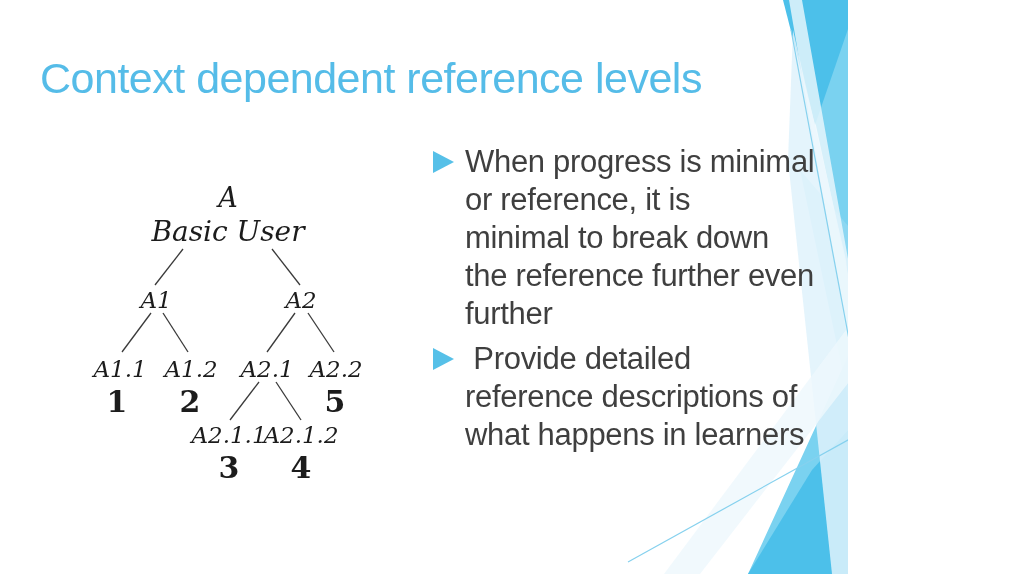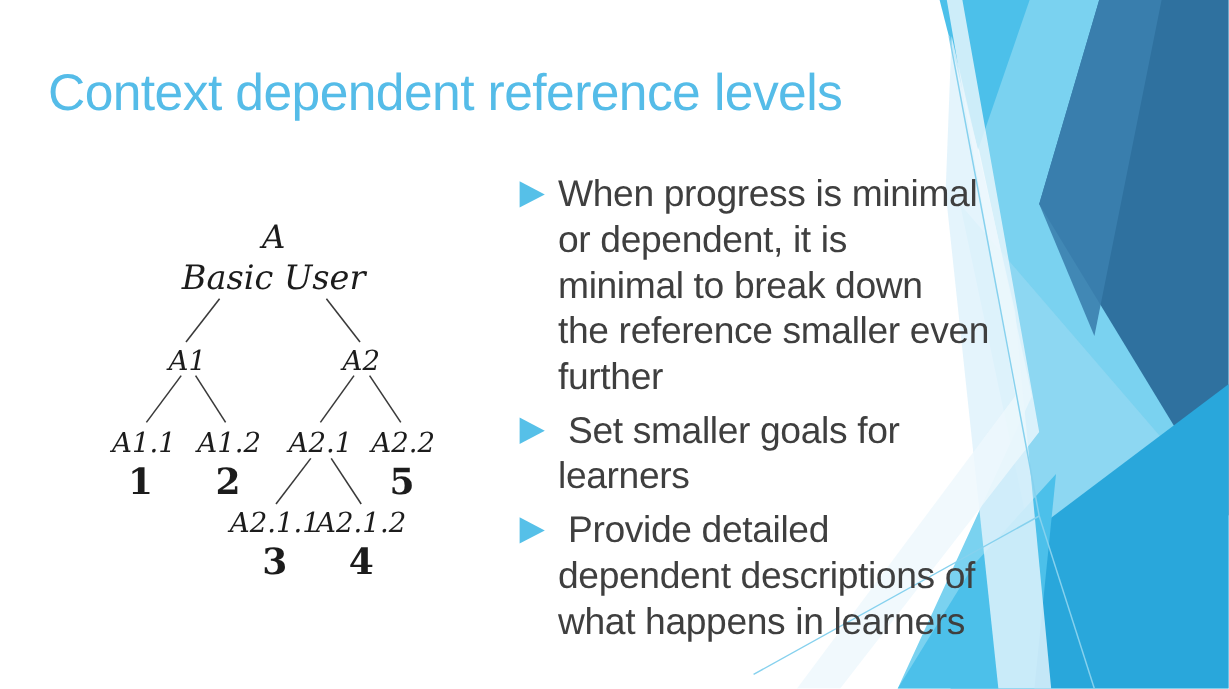--- a/index.html
+++ b/index.html
@@ -1,17 +1,17 @@
 <!DOCTYPE html>
 <html><head>
 <meta charset="utf-8">
 <style>
   html,body { margin:0; padding:0; background:#ffffff; }
   .slide {
-    position:relative; width:1024px; height:574px;
+    position:relative; width:848px; height:574px;
     background:#ffffff; overflow:hidden;
     font-family:"Liberation Sans", sans-serif;
   }
   svg.deco, svg.tree {
     position:absolute; left:0; top:0; width:1024px; height:574px;
   }
   svg.deco { z-index:0; }
   svg.tree { z-index:1; }
   .title {
     position:absolute; z-index:2;
@@ -97,38 +97,31 @@
       <text class="tnum" x="301" y="478">4</text>
     </g>
   </svg>
 
   <div class="bullets">
 
     <div class="bullet">
       <span class="marker"></span>
       <div class="blines">
         <div class="line">When progress is minimal</div>
-        <div class="line">or dependent, it is</div>
+        <div class="line">or reference, it is</div>
         <div class="line">minimal to break down</div>
-        <div class="line">the reference smaller even</div>
+        <div class="line">the reference further even</div>
         <div class="line">further</div>
       </div>
     </div>
 
-    <div class="bullet">
-      <span class="marker"></span>
-      <div class="blines">
-        <div class="line"> Set smaller goals for</div>
-        <div class="line">learners</div>
-      </div>
-    </div>
 
     <div class="bullet">
       <span class="marker"></span>
       <div class="blines">
         <div class="line"> Provide detailed</div>
-        <div class="line">dependent descriptions of</div>
+        <div class="line">reference descriptions of</div>
         <div class="line">what happens in learners</div>
       </div>
     </div>
 
   </div>
 </div>
 
 </body></html>

